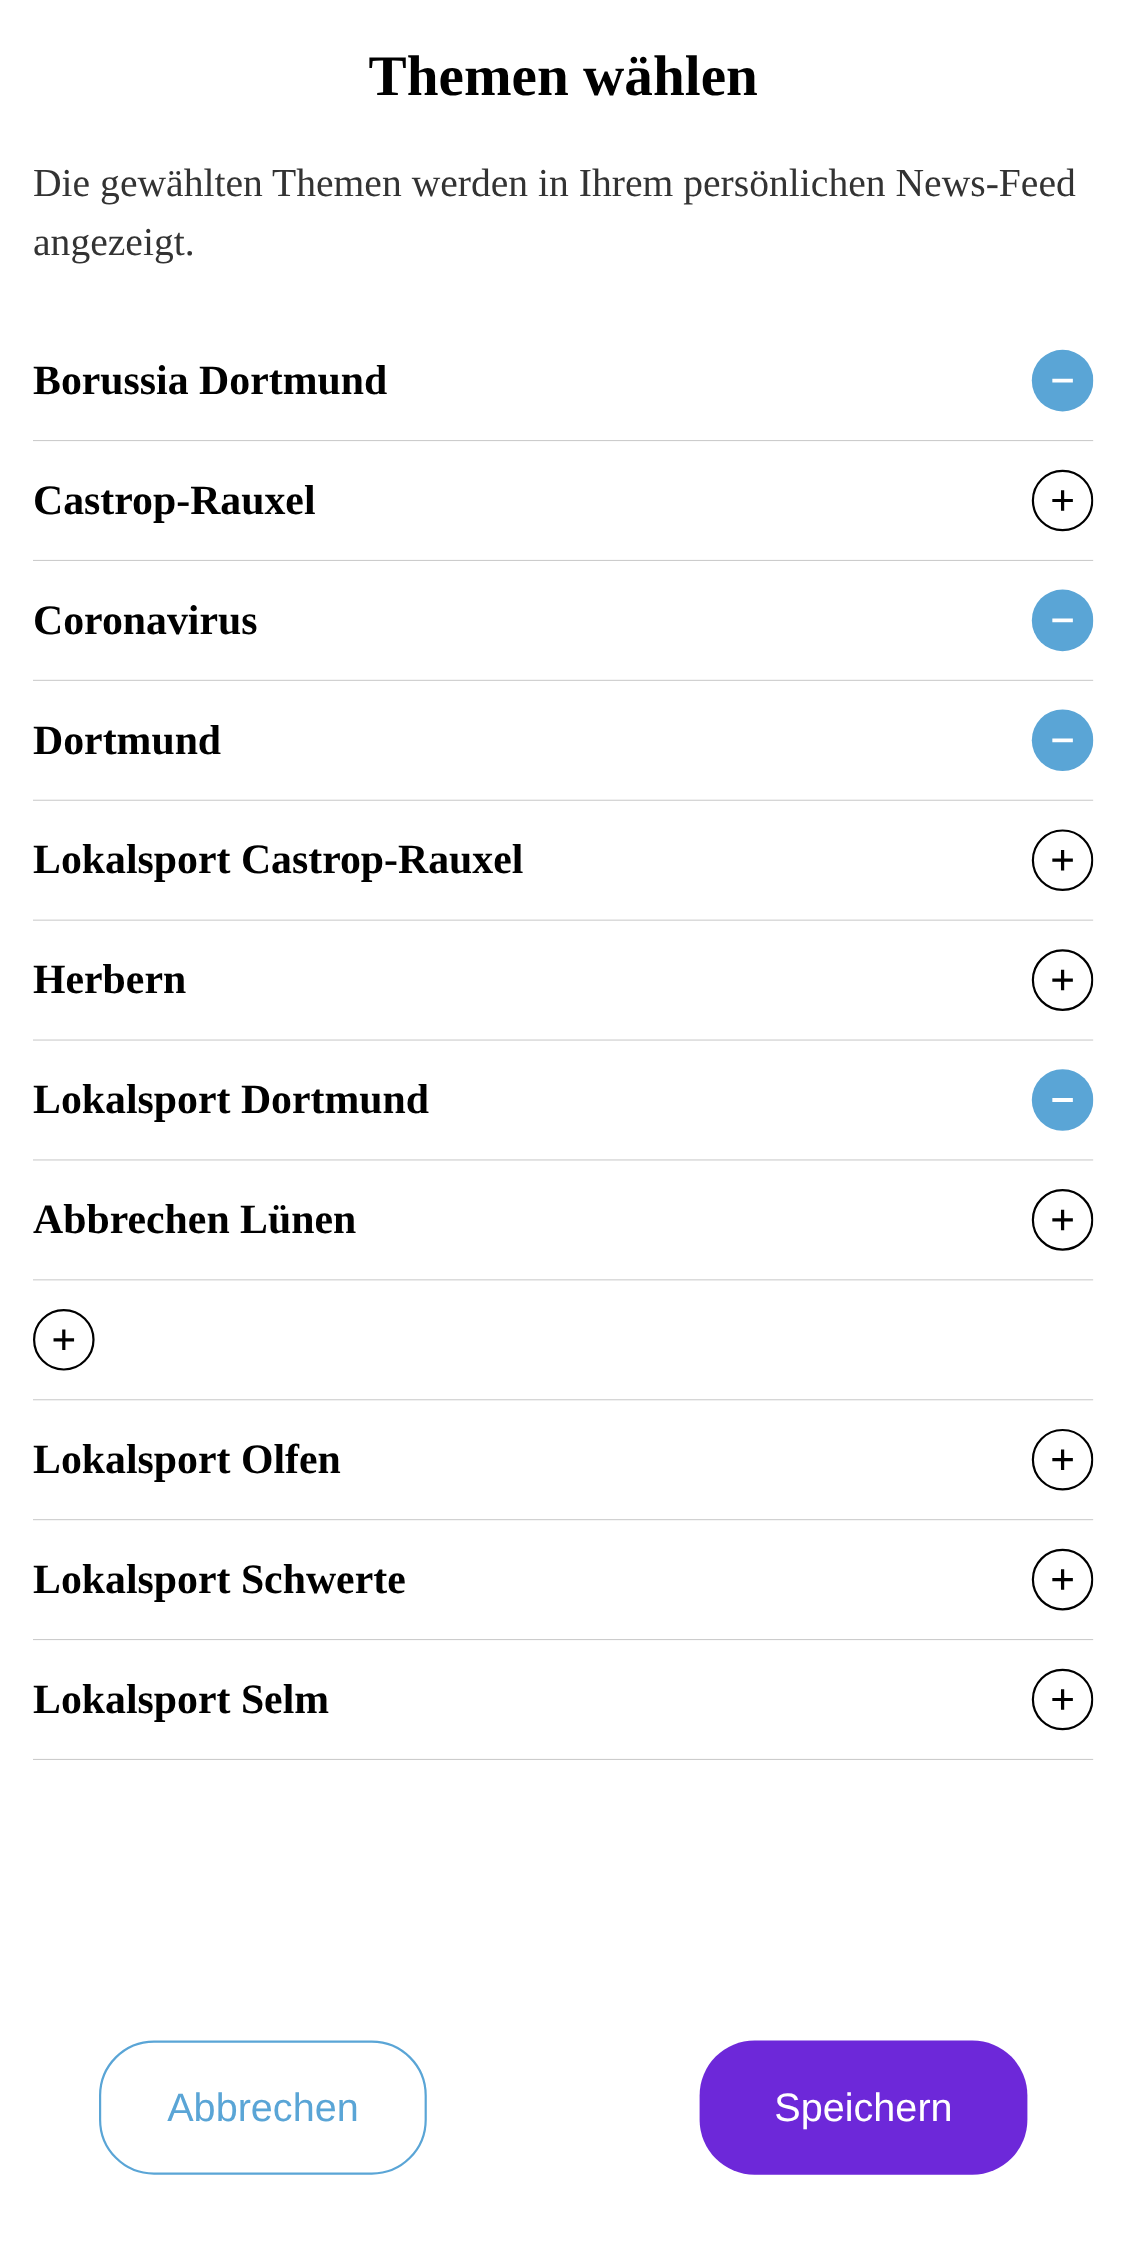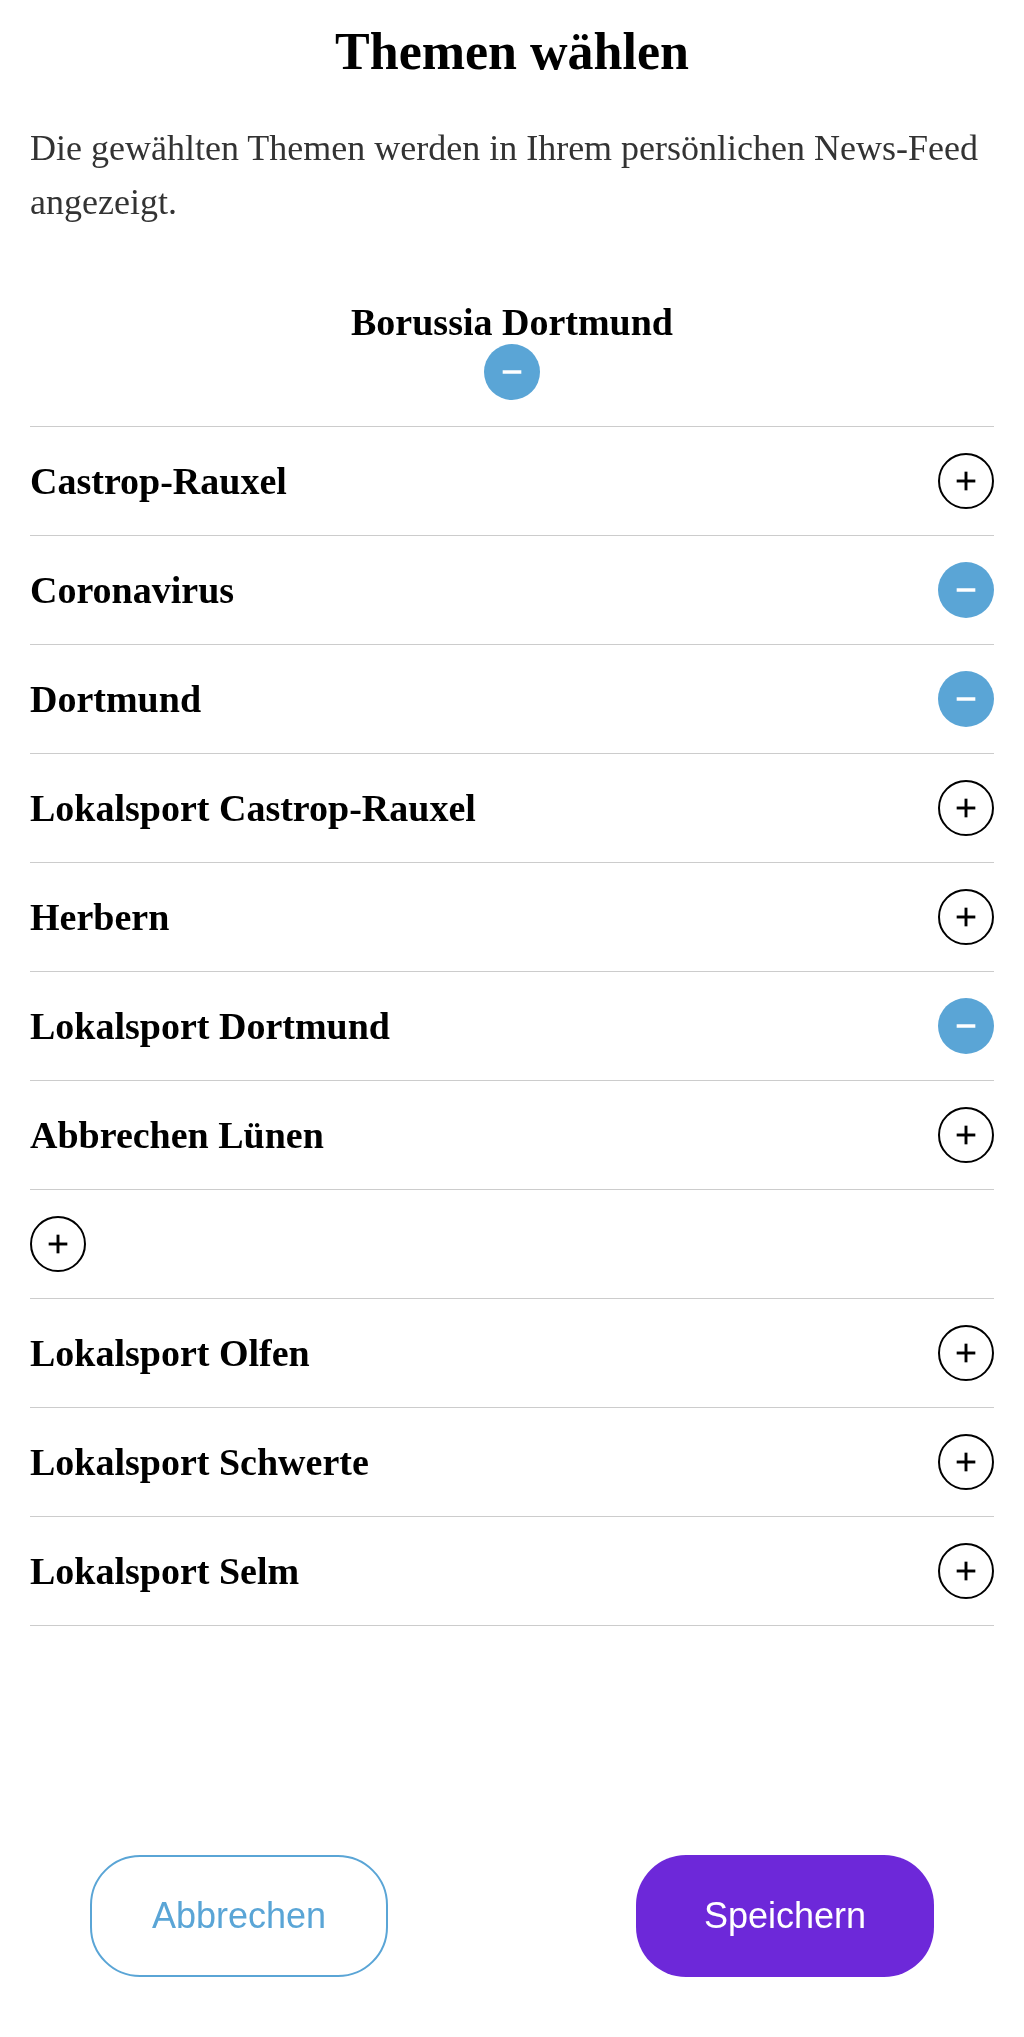--- a/index.html
+++ b/index.html
@@ -10,21 +10,21 @@
     
     body {
       font-family: Georgia, 'Times New Roman', serif;
       background: #fff;
       width: 1024px;
       height: 2037px;
       position: relative;
     }
     
     .container {
-      padding: 22px 30px 0 30px;
+      padding: 40px 30px 0 30px;
     }
     
     .title {
       font-size: 52px;
       font-weight: bold;
       text-align: center;
       color: #000;
       margin-bottom: 40px;
     }
     
@@ -42,21 +42,20 @@
     .topic-item {
       display: flex;
       justify-content: space-between;
       align-items: center;
       padding: 26px 0;
       border-bottom: 1px solid #ccc;
     }
     
     .topic-item:first-child {
       border-top: none;
-      flex-direction: column;
     }
     
     .topic-label {
       font-size: 38px;
       font-weight: bold;
       color: #000;
     }
     
     .toggle-btn {
       width: 56px;

